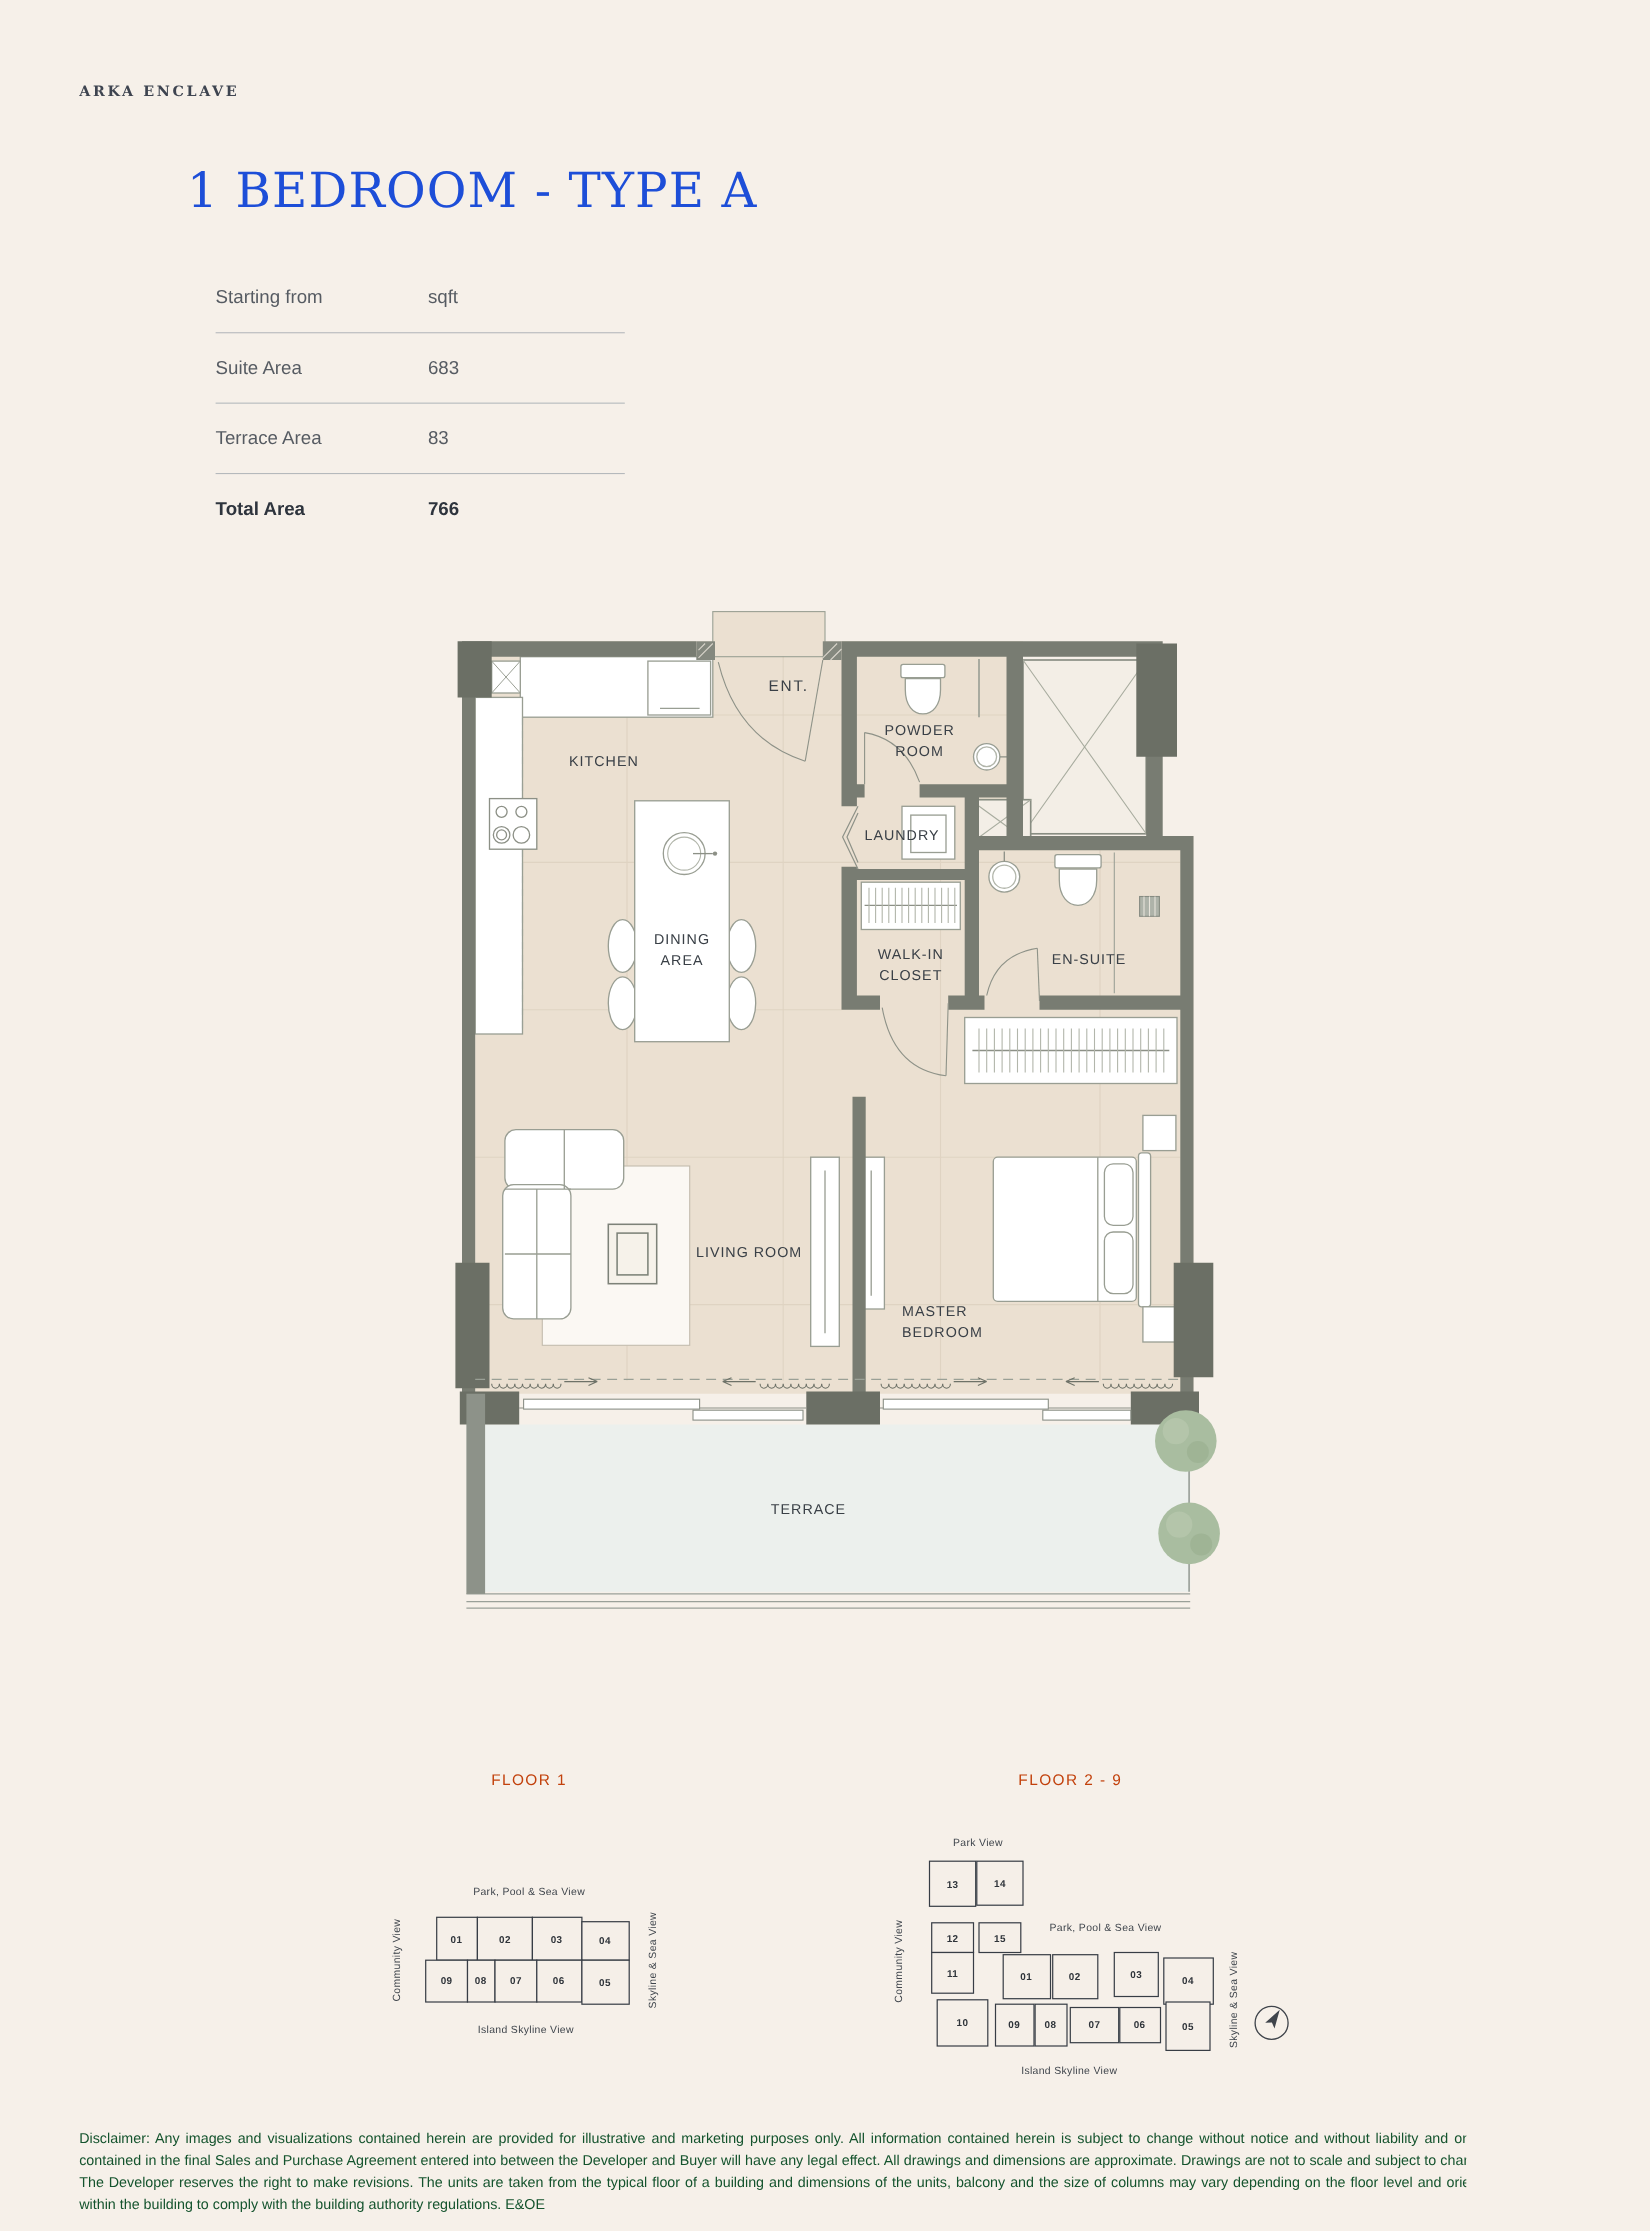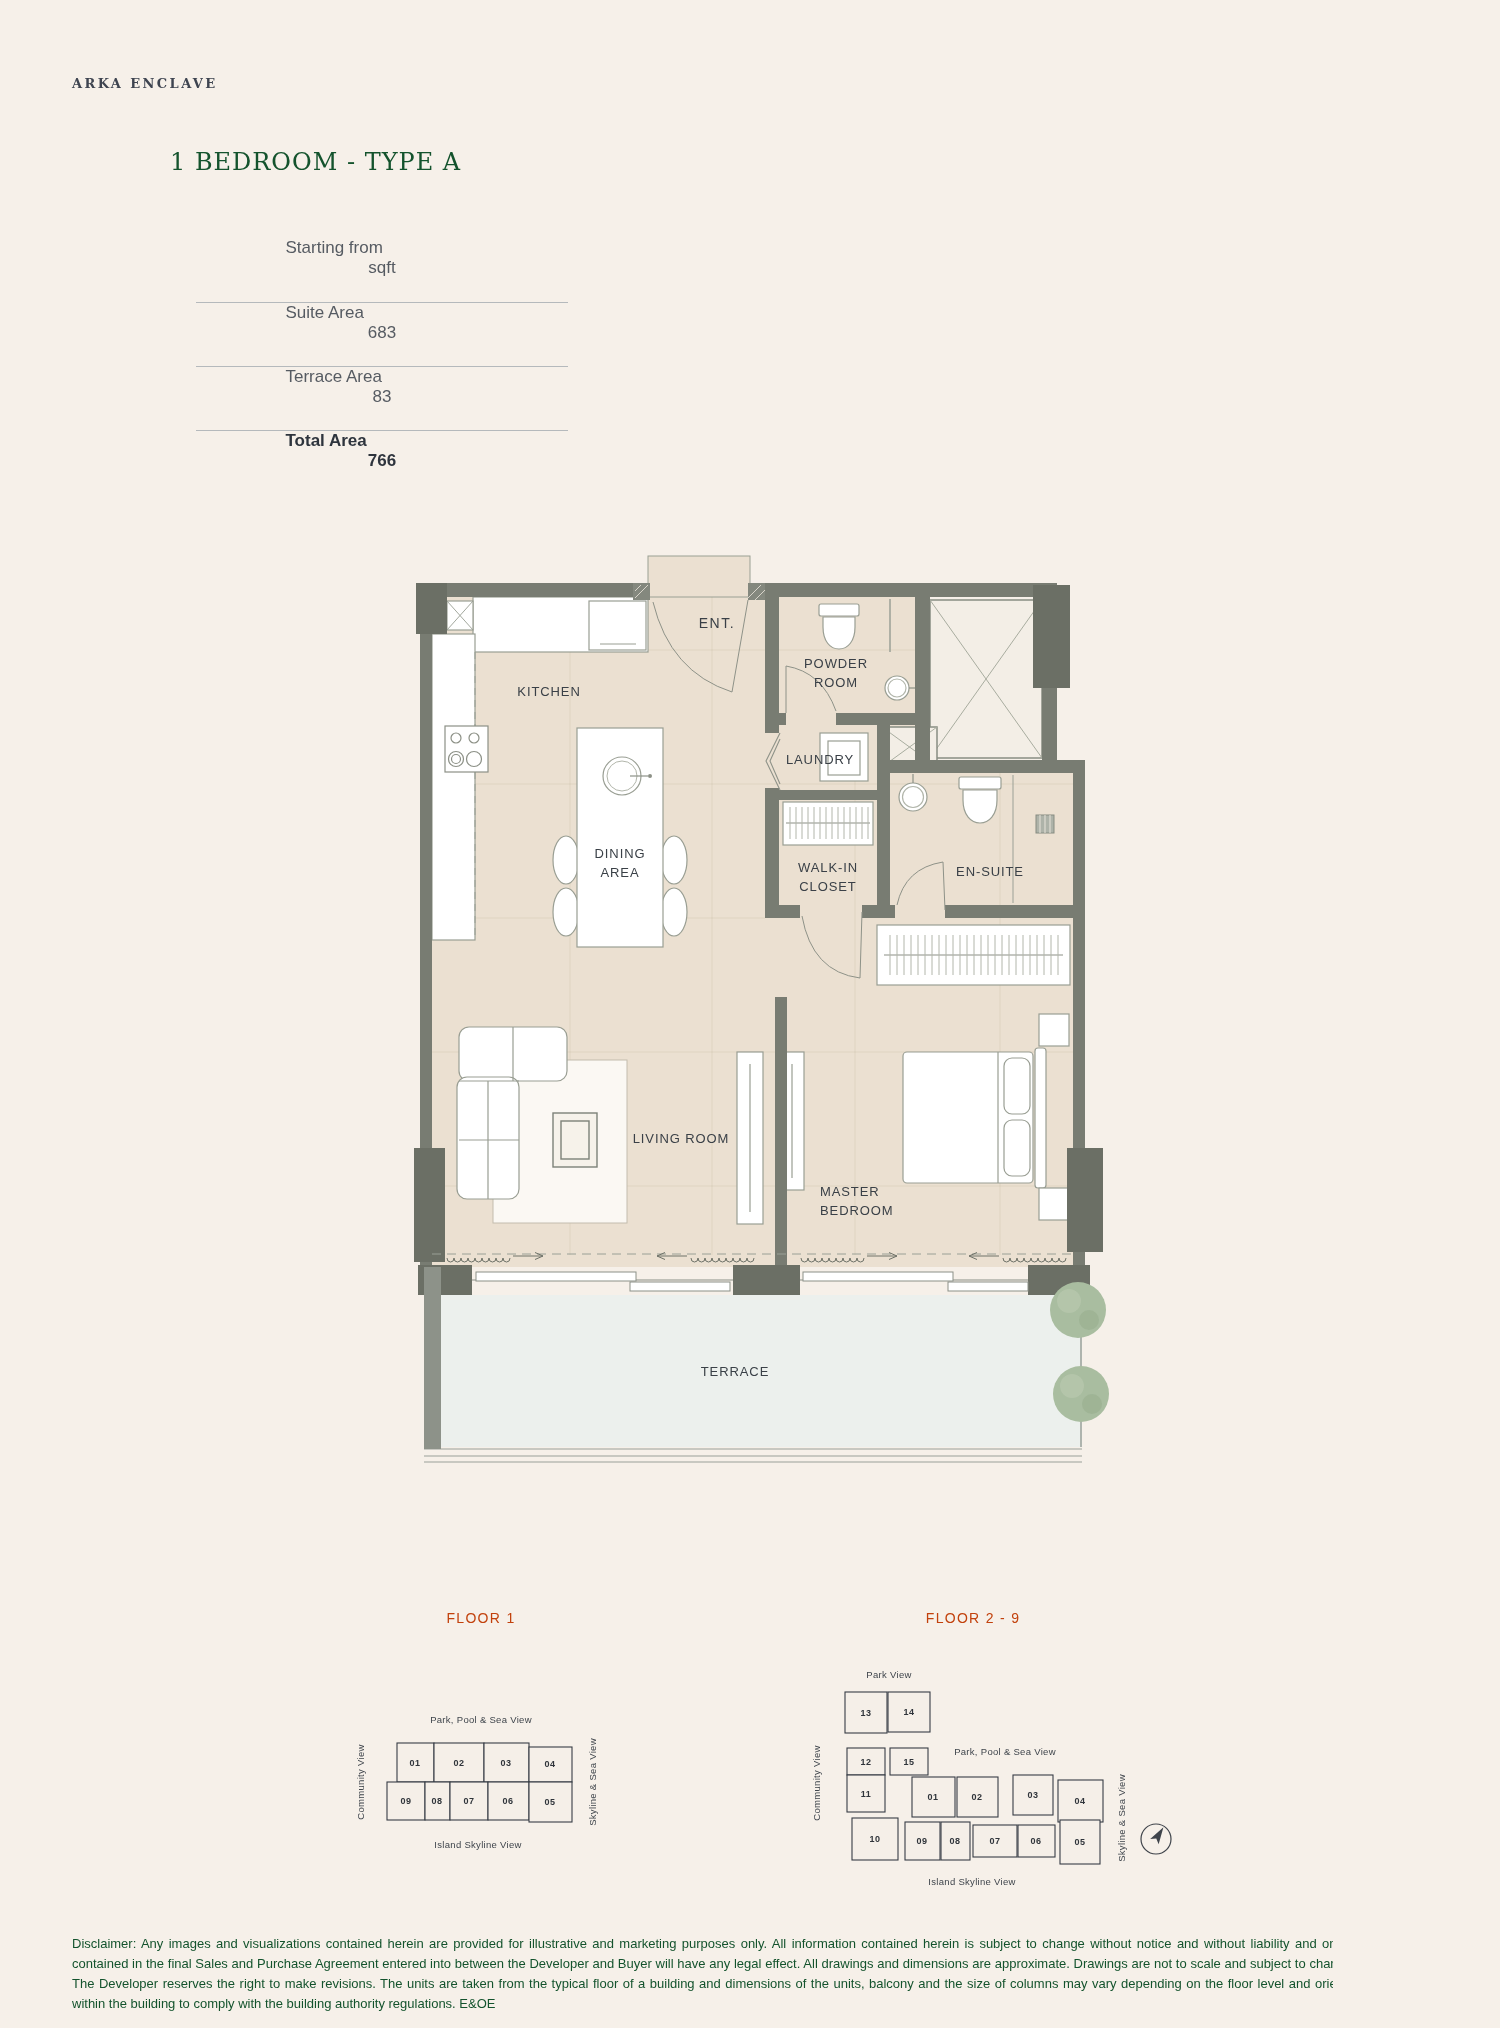--- a/index.html
+++ b/index.html
@@ -1,23 +1,23 @@
 <!DOCTYPE html>
 <html><head>
 <meta charset="utf-8">
 <style>
   html,body{margin:0;padding:0;background:#f6f0e9;}
   .page{position:relative;width:1333px;height:2028px;background:#f6f0e9;overflow:hidden;
         font-family:"Liberation Sans",sans-serif;color:#3b4149;}
   .brand{position:absolute;left:72px;top:76px;font-family:"DejaVu Serif",serif;
          font-size:13px;font-weight:600;letter-spacing:2.4px;color:#3e4450;}
   .title{position:absolute;left:170px;top:148px;font-family:"DejaVu Serif",serif;
-         font-size:24px;font-weight:400;letter-spacing:1px;color:#14532d;}
+         font-size:44px;font-weight:400;letter-spacing:1px;color:#1d4ed8;}
   .area-table{position:absolute;left:196px;top:238px;width:372px;font-size:17px;color:#565b62;}
-  .area-table .row{display:flex;align-items:center;height:63px;flex-direction:column;}
+  .area-table .row{display:flex;align-items:center;height:63px;}
   .area-table .row.header{height:64px;}
   .area-table .row.bordered{border-top:1px solid #b5b9bc;}
   .area-table .lbl{width:193px;}
   .area-table .val{flex:1;}
   .area-table .total{color:#2e343d;font-weight:700;justify-content:flex-end;}
   .floor-heading{position:absolute;width:160px;text-align:center;font-size:14px;
                  letter-spacing:1.3px;color:#c2410c;}
   .disclaimer{position:absolute;left:72px;top:1934px;width:1367px;font-size:13px;
               line-height:20px;color:#14532d;text-align:justify;}
   svg text{font-family:"Liberation Sans",sans-serif;}

